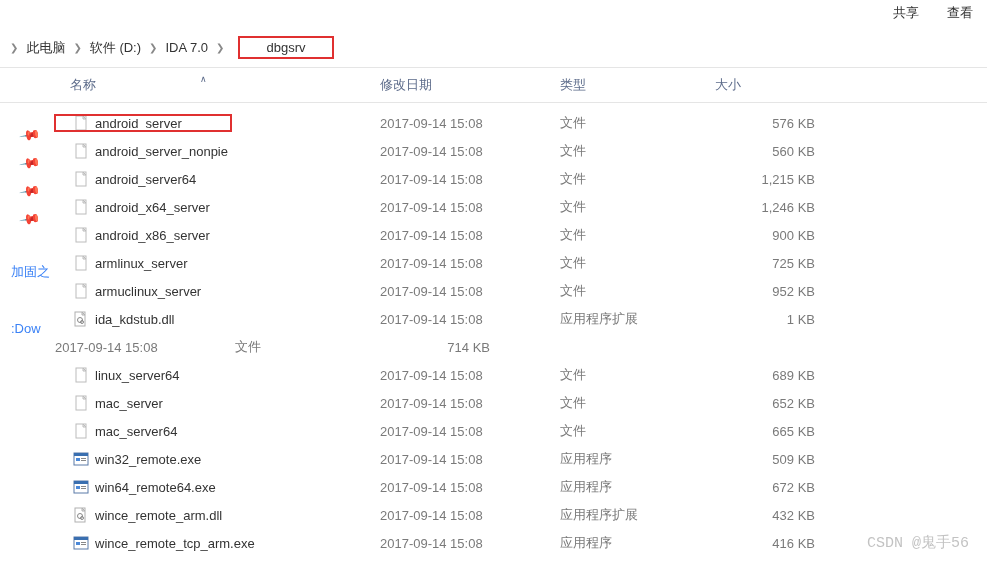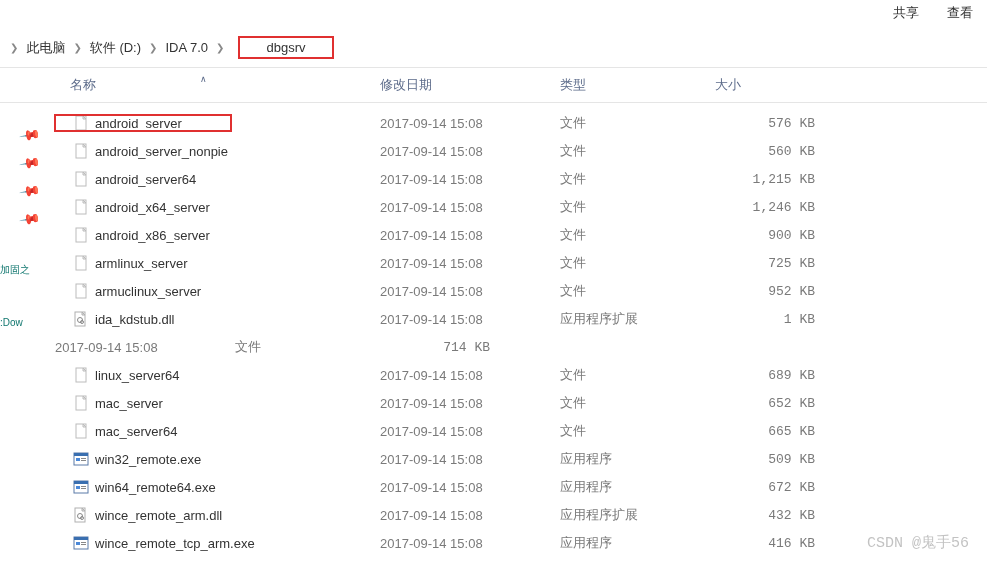--- a/index.html
+++ b/index.html
@@ -76,23 +76,23 @@
       font-size: 12px;
     }
     .pin {
       color: #8a8a8a;
       font-size: 14px;
       transform: rotate(35deg);
       margin: 6px 0 6px 22px;
     }
     .sidebar-label {
       margin-top: 30px;
-      margin-left: 0;
-      font-size: 10px;
-      color: #0f766e;
+      margin-left: 11px;
+      font-size: 13px;
+      color: #3b82f6;
       white-space: nowrap;
     }
     .file-list {
       flex: 1;
       padding-top: 6px;
     }
     .file-row {
       display: flex;
       align-items: center;
       height: 28px;
@@ -101,21 +101,21 @@
     .fr-name {
       width: 325px;
       padding-left: 18px;
       display: flex;
       align-items: center;
       gap: 6px;
       color: #333;
     }
     .fr-date { width: 180px; color: #7a7a7a; }
     .fr-type { width: 155px; color: #7a7a7a; }
-    .fr-size { width: 110px; text-align: right; color: #7a7a7a; padding-right: 10px; font-family: Liberation Mono, monospace;}
+    .fr-size { width: 110px; text-align: right; color: #7a7a7a; padding-right: 10px;}
     .row-highlight .fr-name {
       outline: 2px solid #e03030;
       outline-offset: -1px;
       width: 176px;
       padding-right: 16px;
     }
     .row-highlight .fr-name-wrap {
       width: 325px;
       display:flex;
     }

